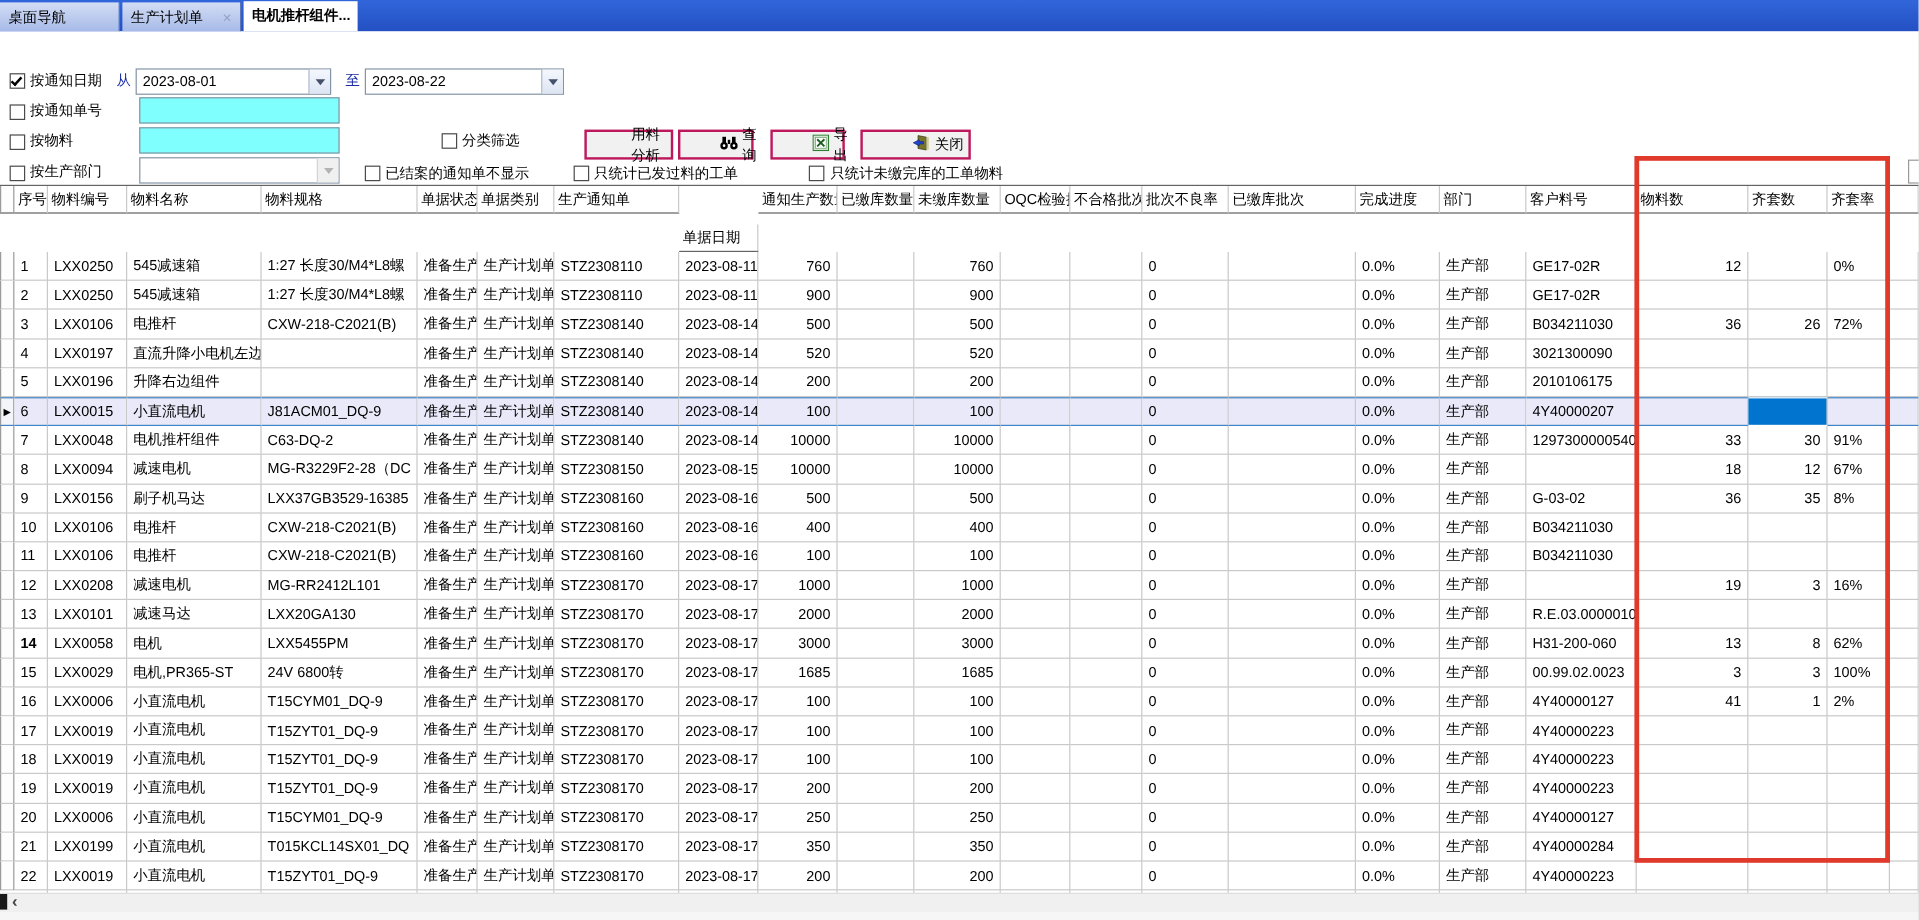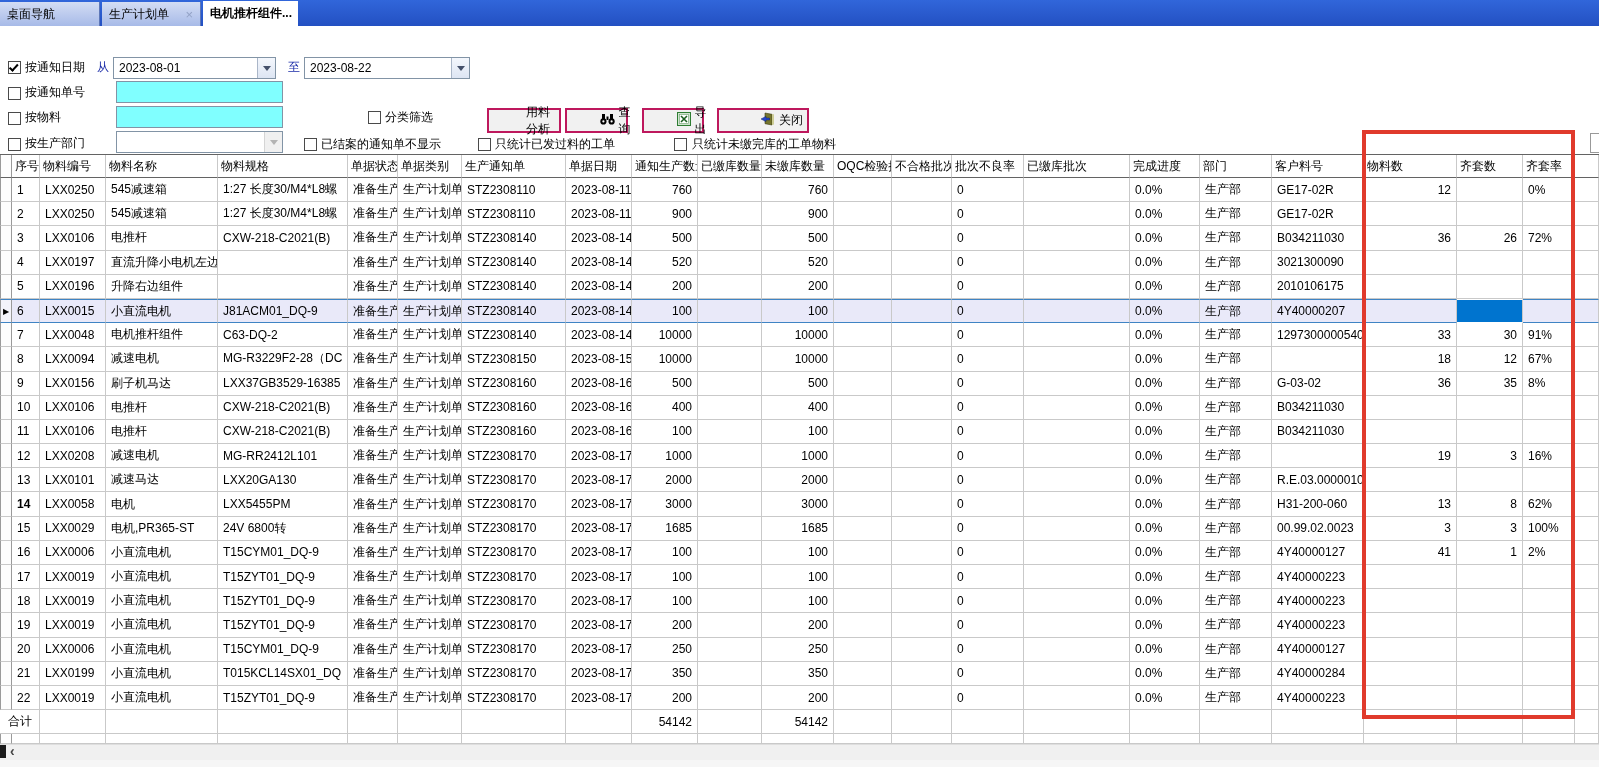--- a/index.html
+++ b/index.html
@@ -159,21 +159,21 @@
   <div id="grid">
       <div class="r hrow">
         <div class="c ind" style="width: 12px;"></div>
         <div class="c" style="width: 28px;">序号</div>
         <div class="c" style="width: 66px;">物料编号</div>
         <div class="c" style="width: 112px;">物料名称</div>
         <div class="c" style="width: 130px;">物料规格</div>
         <div class="c" style="width: 50px;">单据状态</div>
         <div class="c" style="width: 64px;">单据类别</div>
         <div class="c" style="width: 104px;">生产通知单</div>
-        <div class="c" style="width: 66px;">单据日期</div>
+        <div class="c" style="width: 66px; margin-top: 32px;">单据日期</div>
         <div class="c" style="width: 66px;">通知生产数量</div>
         <div class="c" style="width: 64px;">已缴库数量</div>
         <div class="c" style="width: 72px;">未缴库数量</div>
         <div class="c" style="width: 58px;">OQC检验批次</div>
         <div class="c" style="width: 60px;">不合格批次</div>
         <div class="c" style="width: 72px;">批次不良率</div>
         <div class="c" style="width: 106px;">已缴库批次</div>
         <div class="c" style="width: 70px;">完成进度</div>
         <div class="c" style="width: 72px;">部门</div>
         <div class="c" style="width: 92px;">客户料号</div>

